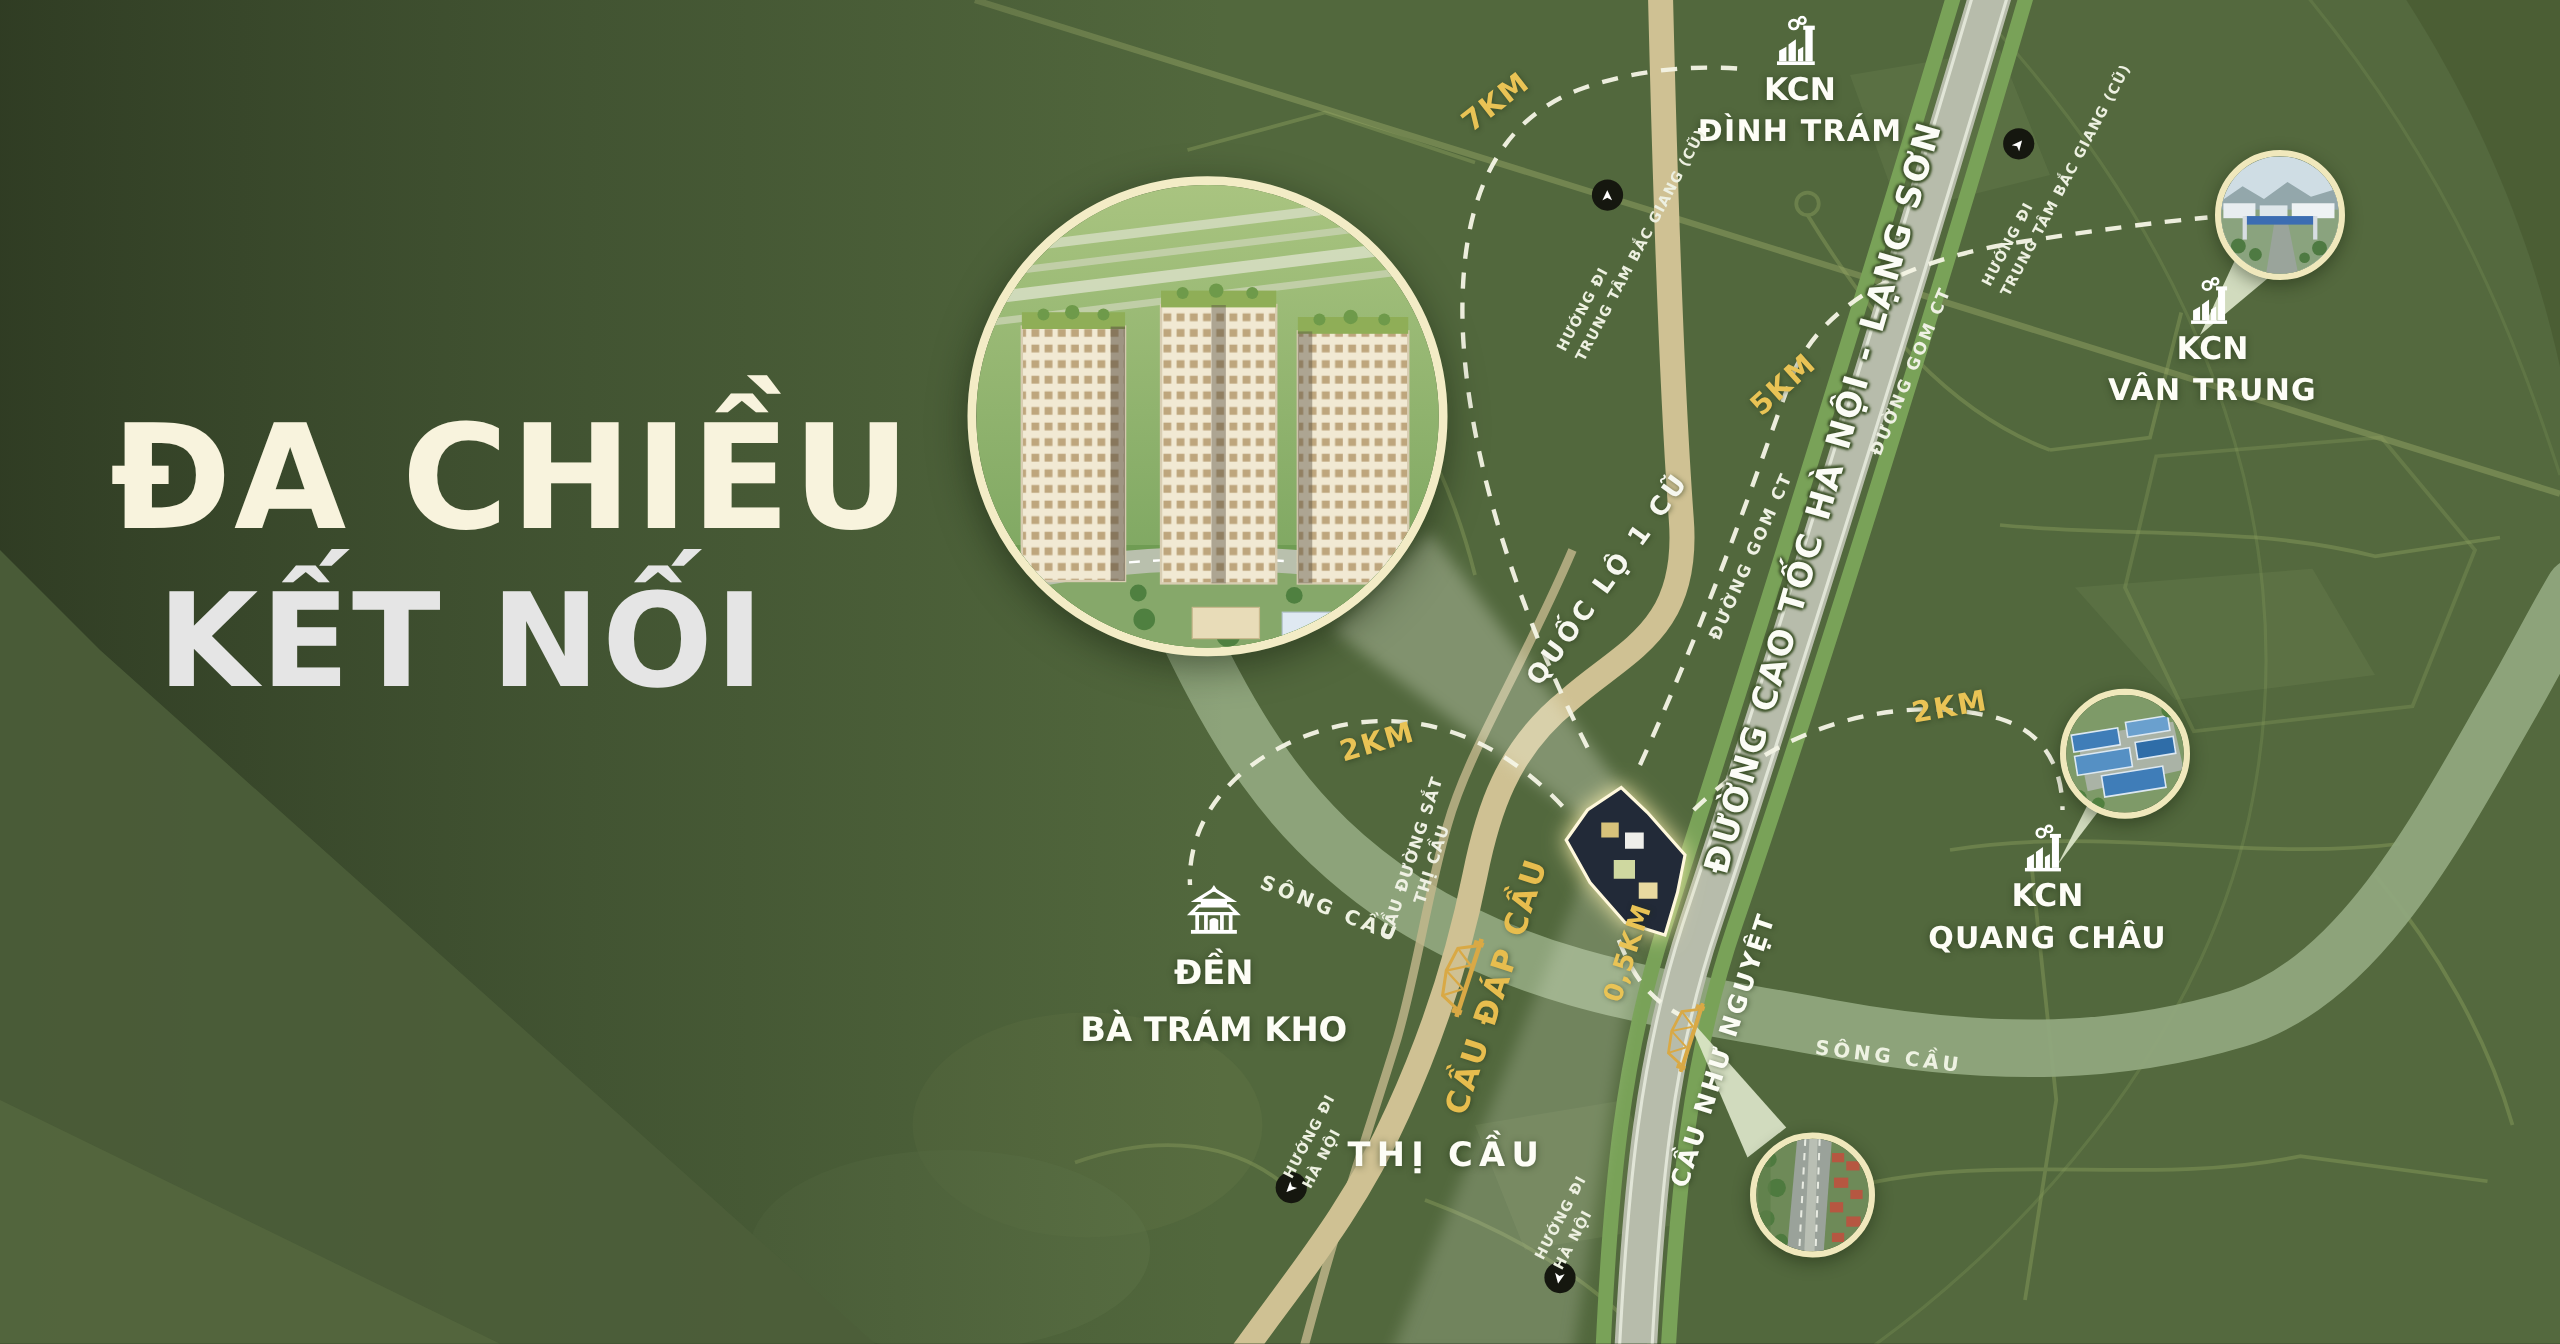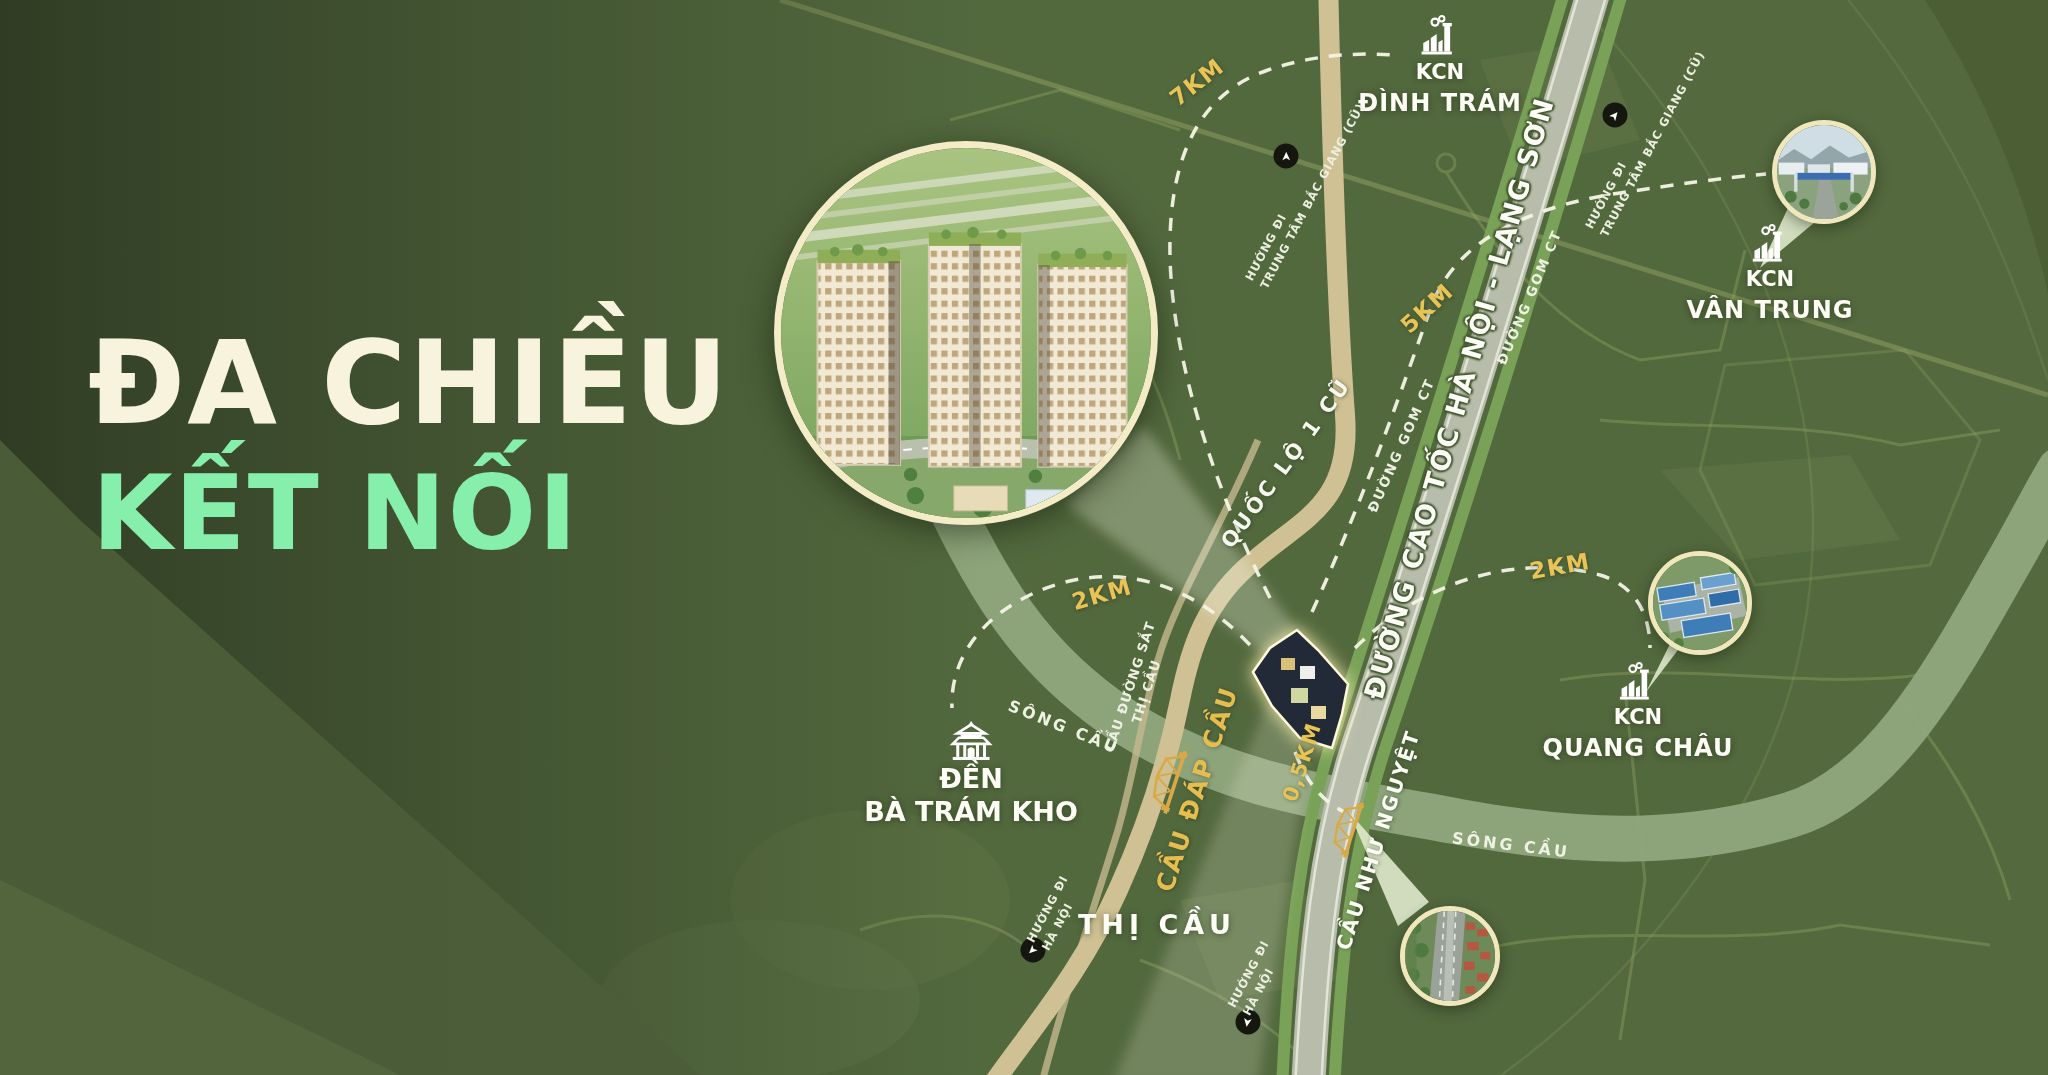--- a/index.html
+++ b/index.html
@@ -7,21 +7,21 @@
          background:#52683d;font-family:"DejaVu Sans",sans-serif;}
   #stage *{box-sizing:border-box;}
   svg{display:block;}
   .abs{position:absolute;}
   .ctr{transform:translate(-50%,-50%);}
   
   .title-line1{font-size:63px;font-weight:400;letter-spacing:11px;white-space:nowrap;
       background:linear-gradient(90deg,#e7cd7c,#f2e7b6 45%,#fdfdf6 90%);
       -webkit-background-clip:text;background-clip:text;color:transparent;}
   .title-line2{font-size:116px;font-weight:800;color:#f8f3dd;letter-spacing:2px;white-space:nowrap;margin-top:15px;}
-  .title-line3{font-size:104px;font-weight:800;color:#86efac;letter-spacing:2px;white-space:nowrap;}
+  .title-line3{font-size:104px;font-weight:800;color:#e5e5e5;letter-spacing:2px;white-space:nowrap;margin-left:34px;}
   
   .legend-label{font-size:17px;font-weight:600;letter-spacing:2.5px;color:#f2f3ea;white-space:nowrap;}
   .legend-bar{width:66px;height:11px;background:#e5b84c;border-radius:2px;}
   .place{color:#fdfdf6;font-weight:700;text-align:center;line-height:1.22;
          text-shadow:0 1px 6px rgba(30,45,20,.55);}
   .dist{color:#e9c355;font-weight:700;font-size:23px;letter-spacing:1.5px;white-space:nowrap;
         text-shadow:0 1px 4px rgba(30,45,20,.5);}
   .hwy-lbl{font-size:27px;font-weight:700;letter-spacing:2px;color:#fbfcf6;white-space:nowrap;
      text-shadow:0 0 3px #43582f,2px 0 2px #43582f,-2px 0 2px #43582f,0 2px 2px #43582f,0 -2px 2px #43582f;}
   .road-lbl{font-size:21px;font-weight:600;letter-spacing:3px;color:#f6f7ef;white-space:nowrap;
@@ -37,21 +37,21 @@
   .dir{font-size:11.5px;font-weight:600;letter-spacing:1px;color:#edf0e1;line-height:1.45;
        white-space:nowrap;}
   .dir-arrow{width:25px;height:25px;border-radius:50%;background:#15170f;color:#fff;
      display:flex;align-items:center;justify-content:center;font-size:12px;}
   
   .photo-circle{border-radius:50%;overflow:hidden;border:5px solid #f0e8bc;
       box-shadow:0 4px 14px rgba(20,30,12,.45);}
   .hero-circle{border-radius:50%;overflow:hidden;border:7px solid #f3ecc6;
       box-shadow:0 8px 30px rgba(15,25,10,.5);}
   .kcn-block{display:flex;flex-direction:column;align-items:center;gap:3px;}
-  .kcn-l1{font-size:21px;}
+  .kcn-l1{font-size:25px;}
   .kcn-l2{font-size:24px;letter-spacing:1px;}
 </style>
 </head>
 <body>
 
 <svg width="0" height="0" style="position:absolute" aria-hidden="true">
   <defs>
     <symbol id="sym-factory" viewBox="0 0 50 50">
       <circle cx="19" cy="9" r="4.2" fill="none" stroke="#fff" stroke-width="2.6"></circle>
       <circle cx="27" cy="5" r="3.2" fill="none" stroke="#fff" stroke-width="2.4"></circle>
@@ -336,21 +336,21 @@
         <rect x="74" y="92" width="12" height="9"></rect>
       </g>
       <circle cx="12" cy="20" r="8" fill="#4e7a3f"></circle>
         <circle cx="20" cy="48" r="9" fill="#4e7a3f"></circle>
       <circle cx="10" cy="78" r="8" fill="#4e7a3f"></circle>
         <circle cx="24" cy="100" r="7" fill="#4e7a3f"></circle>
       <rect x="2" y="0" width="12" height="110" fill="#5d7f49" opacity="0.7"></rect>
     </svg>
   </div>
 
-  <div class="abs ctr" style="left:971px;top:775px;display:flex;flex-direction:column;align-items:center;gap:0">
+  <div class="abs ctr" style="left:971px;top:775px;display:flex;flex-direction:column;align-items:center;gap:13px">
     <svg width="46" height="42">
         <use href="#sym-temple"></use>
       </svg>
     <div class="place" style="font-size:27px">ĐỀN</div>
     <div class="place" style="font-size:27px">BÀ TRÁM KHO</div>
   </div>
   <div class="abs ctr place" style="left:1157px;top:925px;font-size:27px;letter-spacing:5px">THỊ CẦU</div>
 
   <div class="abs ctr hwy-lbl" style="left:1459px;top:398px;transform:translate(-50%,-50%) rotate(-74deg)">ĐƯỜNG CAO TỐC HÀ NỘI - LẠNG SƠN</div>
   <div class="abs ctr road-lbl" style="left:1286px;top:463px;transform:translate(-50%,-50%) rotate(-54deg)">QUỐC LỘ 1 CŨ</div>

